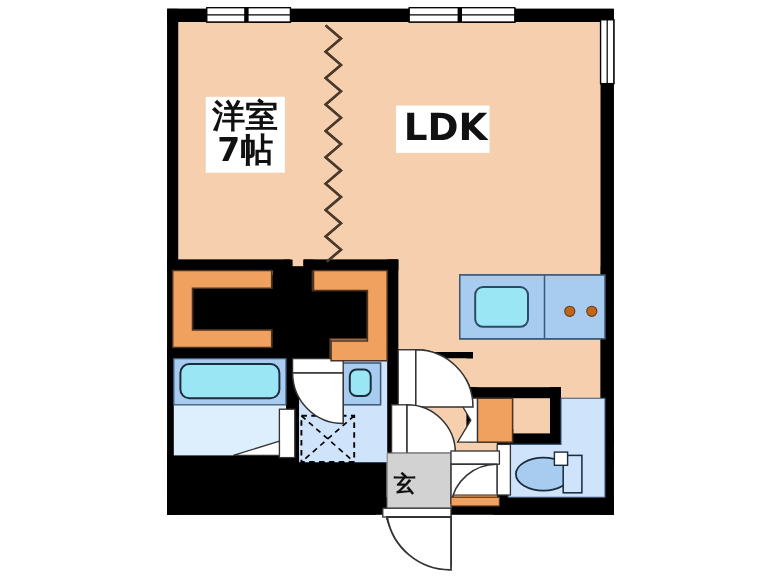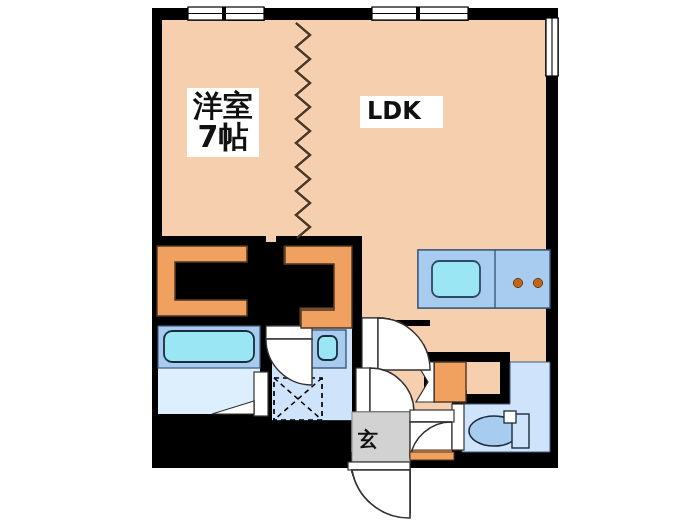--- a/index.html
+++ b/index.html
@@ -37,22 +37,22 @@
   }
   #label-washitsu {
     left: 187px;
     top: 88px;
     font-size: 30px;
     padding: 3px 6px 5px 6px;
   }
   #label-ldk {
     left: 360px;
     top: 96px;
-    font-size: 24px;
-    padding: 3px 22px 5px 7px;
+    font-size: 34px;
+    padding: 3px 2px 5px 7px;
     text-align: left;
   }
   .label-line2 { display: block; }
   #label-genkan {
     left: 358px;
     top: 429px;
     font-size: 20px;
     background: transparent;
     padding: 0;
   }

